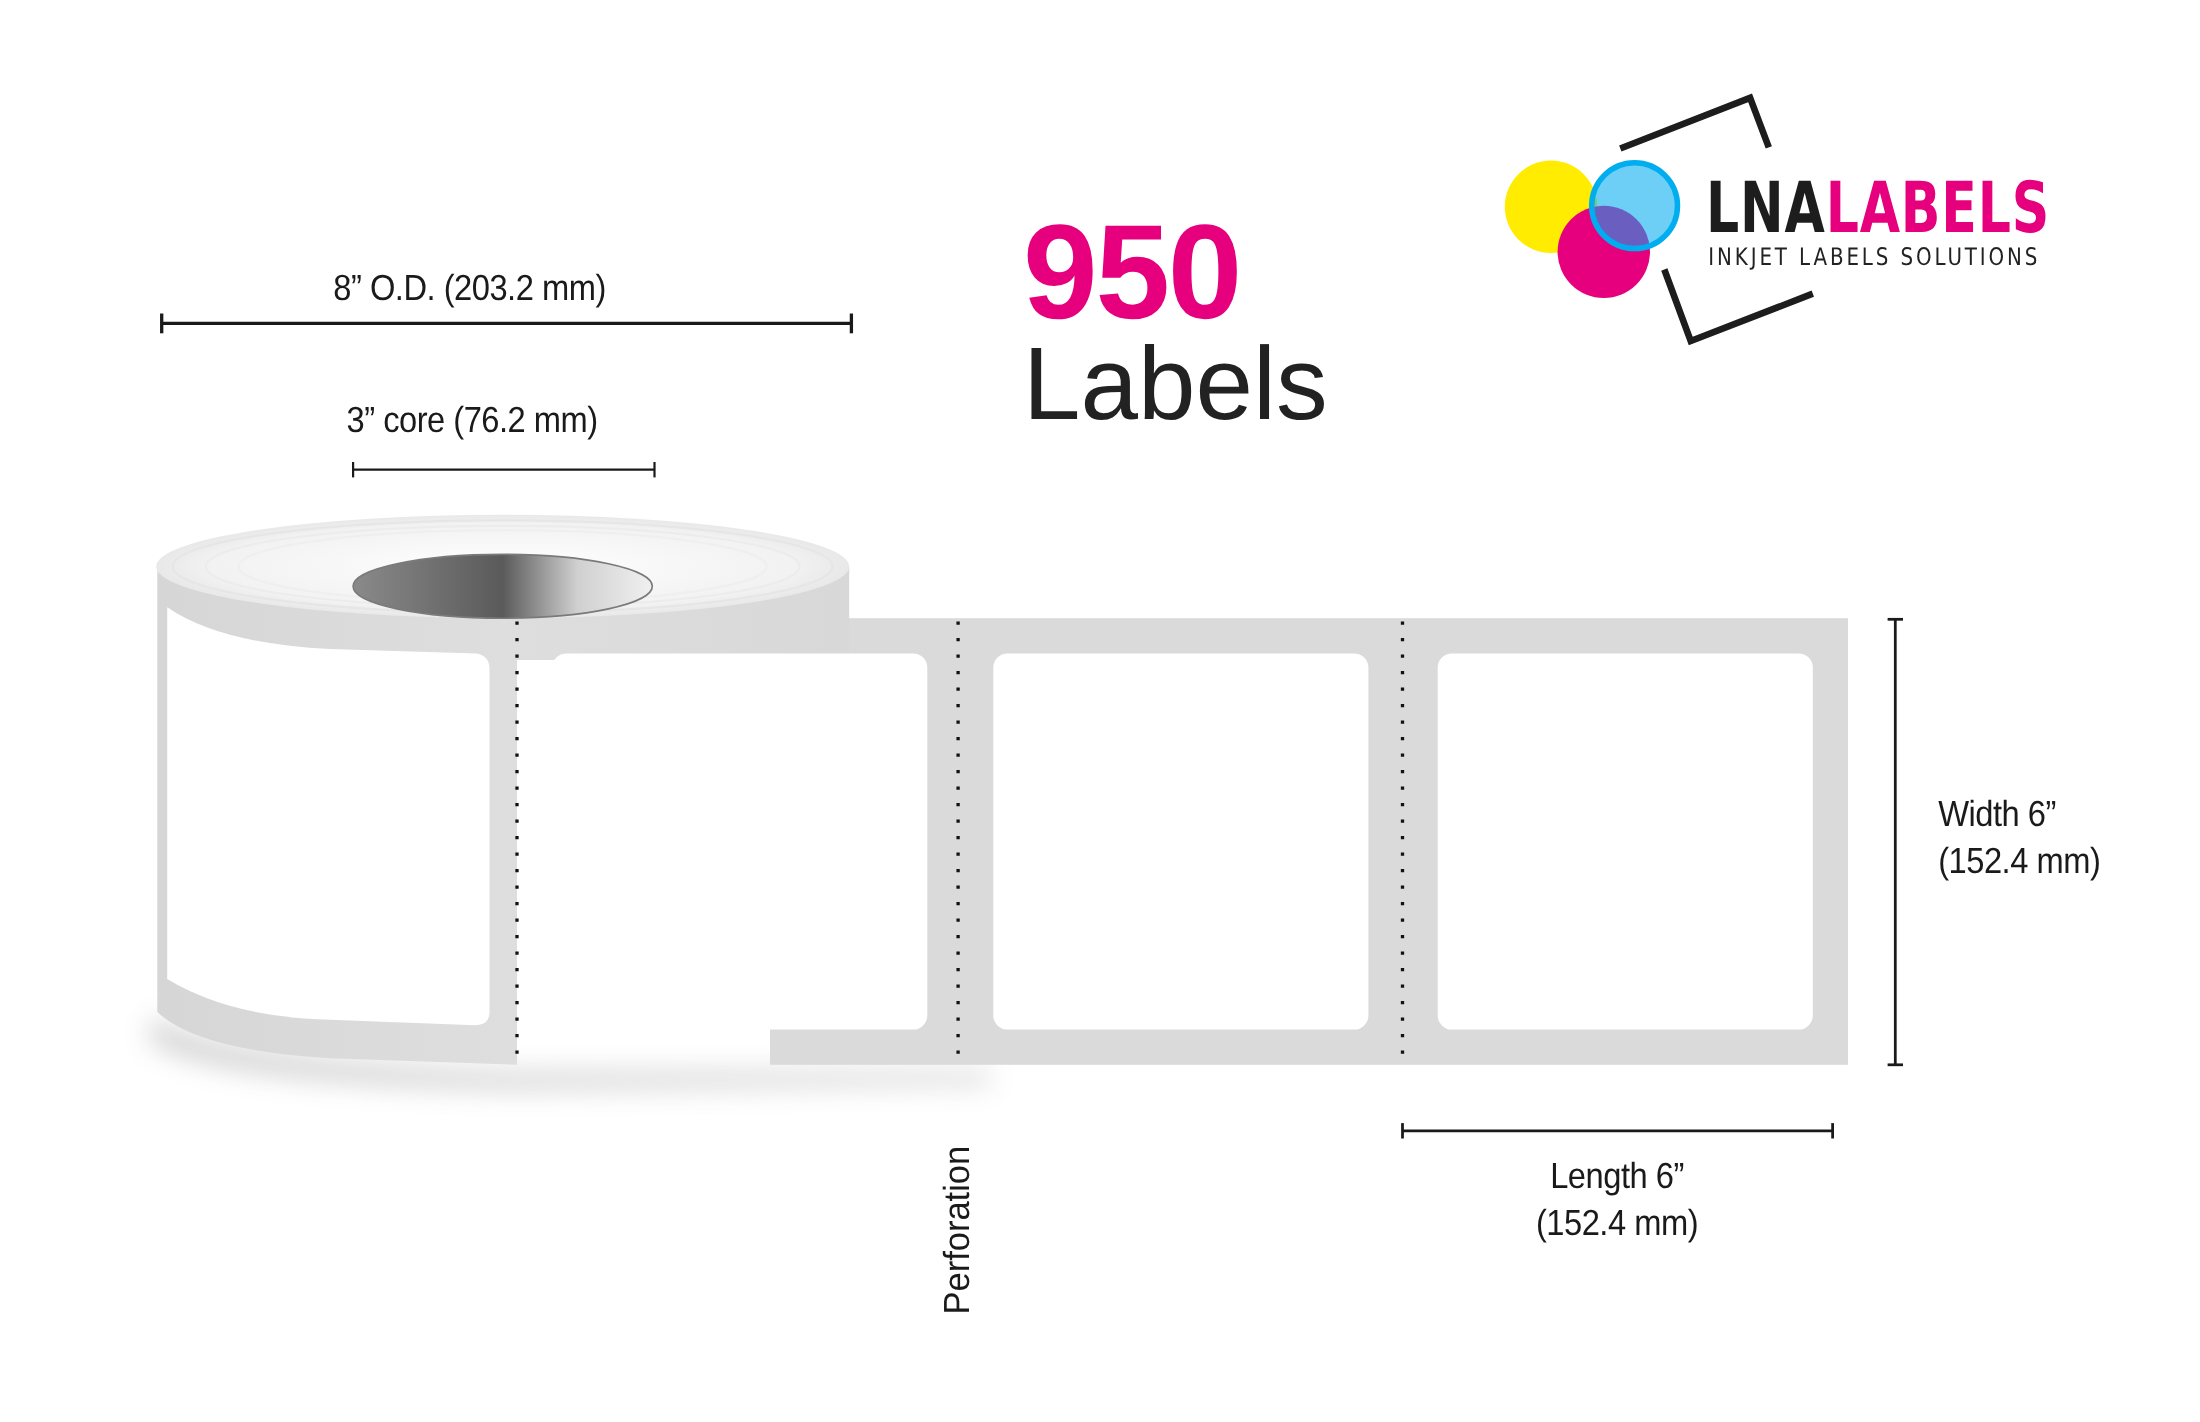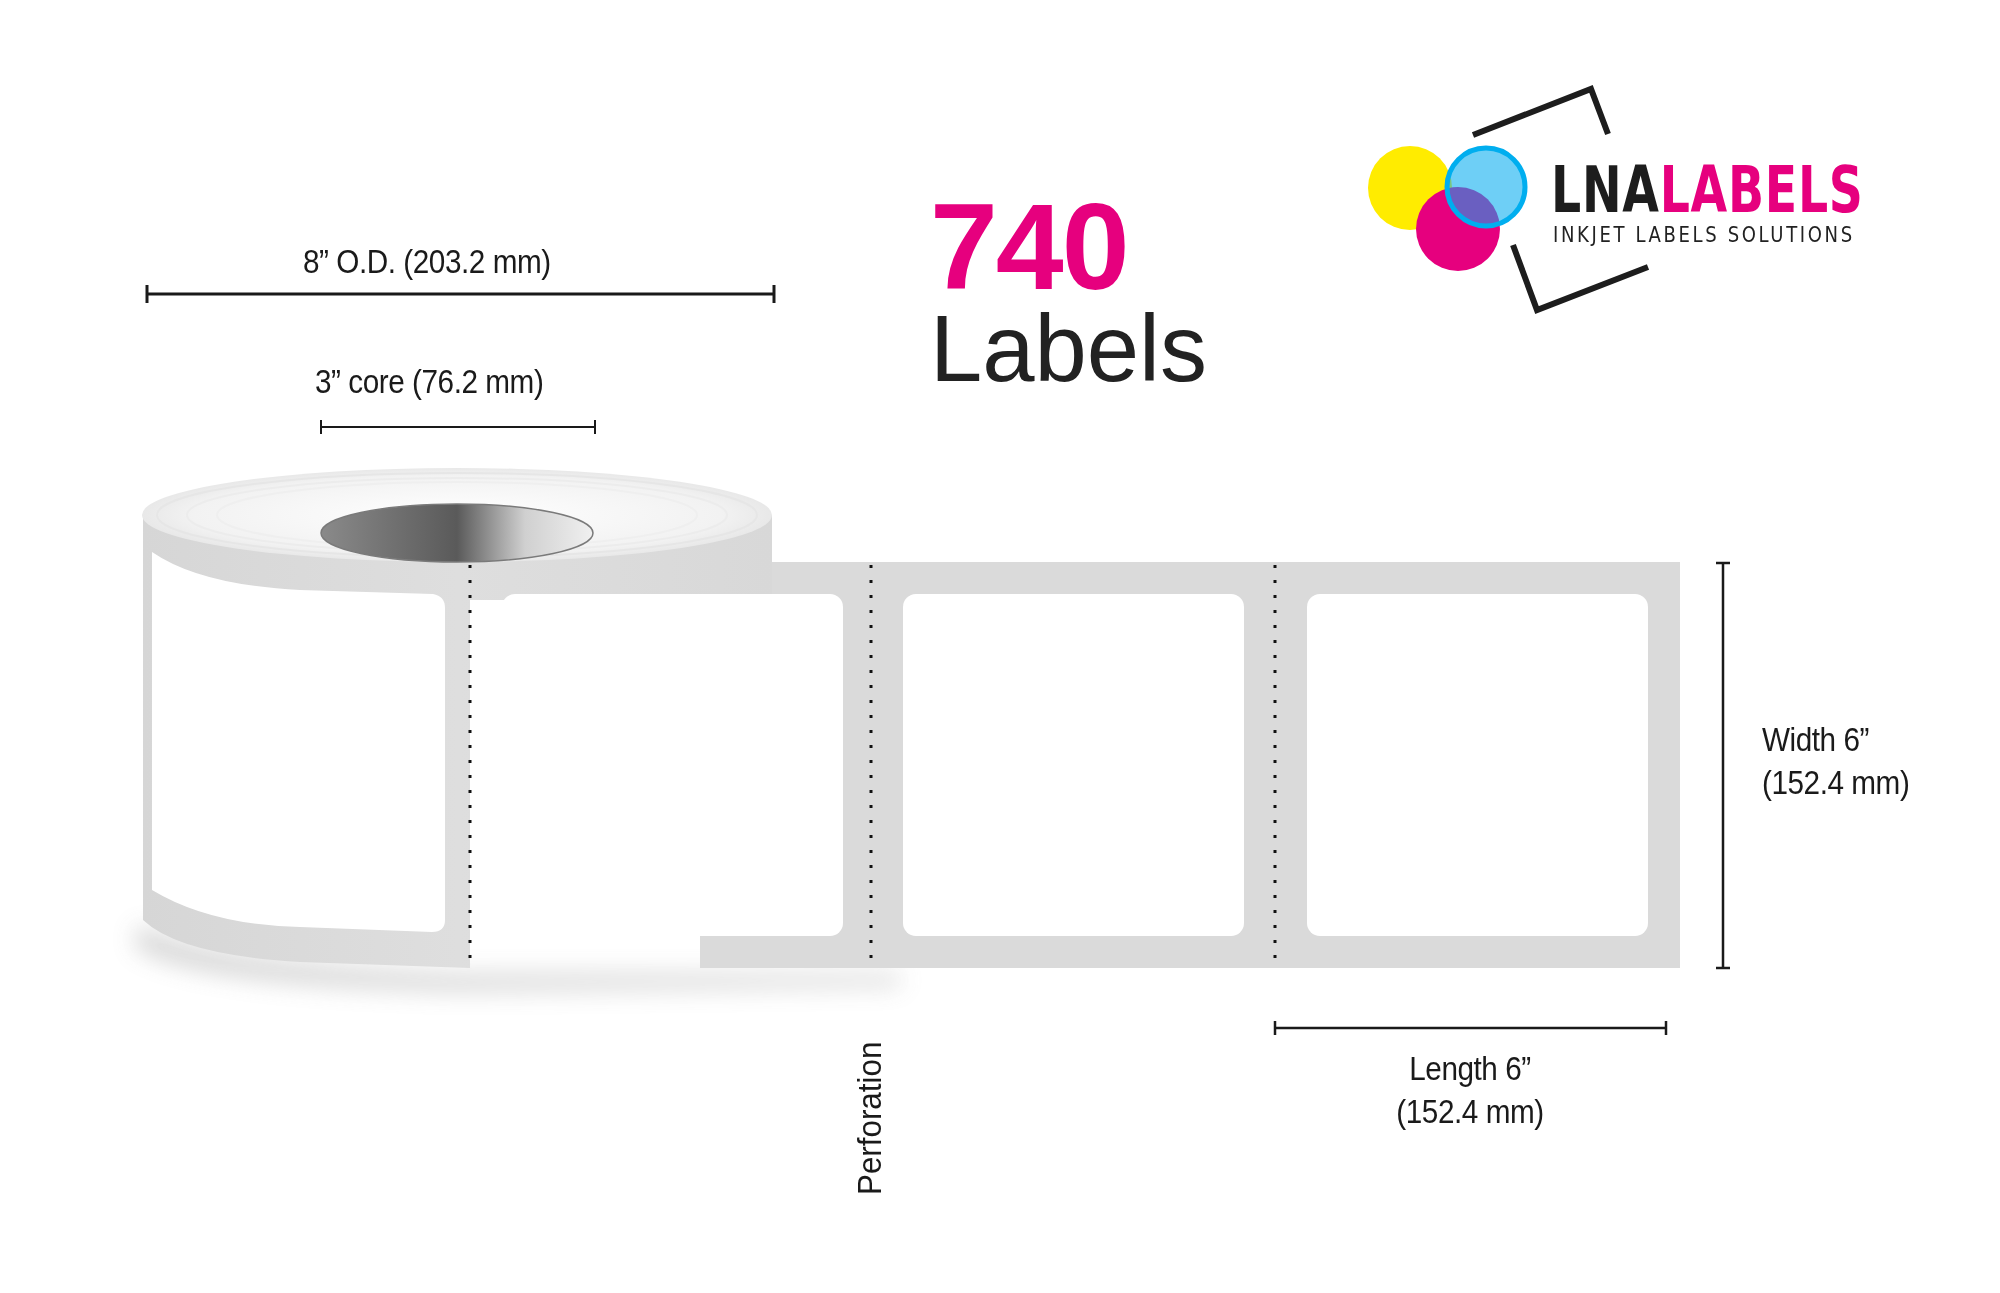--- a/index.html
+++ b/index.html
@@ -112,21 +112,21 @@
     <clipPath id="cyanClip">
         <circle cx="1486" cy="187" r="38"></circle>
       </clipPath>
     <circle cx="1486" cy="187" r="38" fill="#6ecff6"></circle>
     <circle cx="1410" cy="188" r="42" fill="#7bc67e" clip-path="url(#cyanClip)"></circle>
     <circle cx="1458" cy="229" r="42" fill="#6a5fc1" clip-path="url(#cyanClip)"></circle>
     <circle cx="1486" cy="187" r="39" fill="none" stroke="#00aeef" stroke-width="5"></circle>
   </g>
 </svg>
 
-<div class="count" style="color:#e6007e;">740</div>
+<div class="count" style="color:#e6007e;">950</div>
 <div class="count-label">Labels</div>
 
 <div class="brand">
   <span style="color:#1d1d1d;">LNA</span><span style="color:#e6007e;">LABELS</span>
 </div>
 <div class="tagline">INKJET LABELS  SOLUTIONS</div>
 
 <div class="dim-text" style="left:303px; top:243px;">8” O.D. (203.2 mm)</div>
 <div class="dim-text" style="left:315px; top:363px;">3” core (76.2 mm)</div>
 

